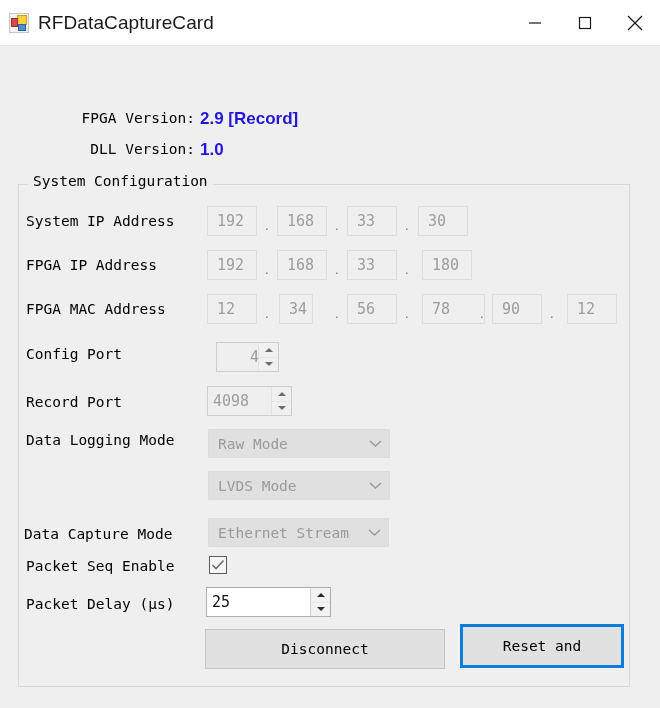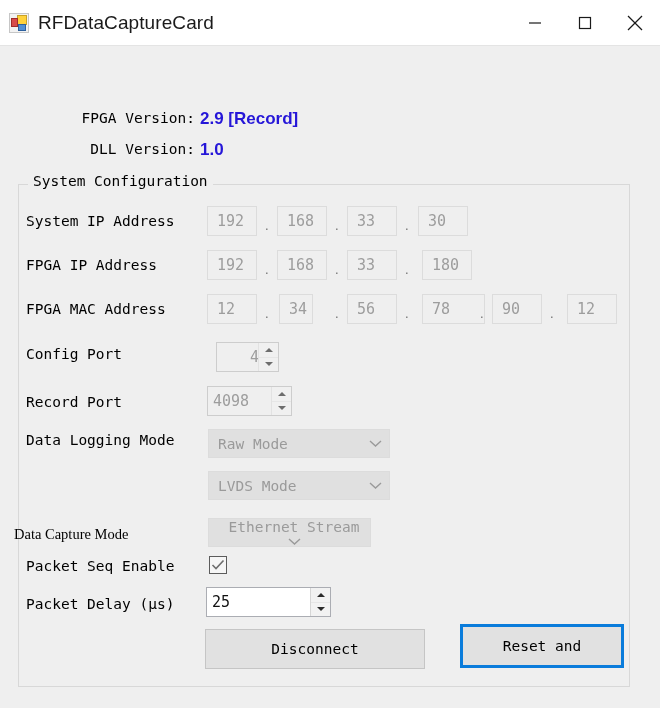--- a/index.html
+++ b/index.html
@@ -397,22 +397,22 @@
 
   <div class="combo" style="left:208px; top:425px; width:182px;">
     <span class="combo-text">LVDS Mode</span>
     <span class="combo-arrow">
       <svg width="13" height="9" viewBox="0 0 13 9">
           <polyline points="1,2 6.5,7 12,2" fill="none" stroke="#9A9A9A" stroke-width="1.4"></polyline>
         </svg>
     </span>
   </div>
 
-  <div class="field-label" style="left:14px; top:480px;font-family:Liberation Serif, serif;">Data Capture Mode</div>
-  <div class="combo" style="left:208px; top:472px; width:163px;flex-direction:column;">
+  <div class="field-label" style="left:24px; top:480px;">Data Capture Mode</div>
+  <div class="combo" style="left:208px; top:472px; width:181px;">
     <span class="combo-text">Ethernet Stream</span>
     <span class="combo-arrow">
       <svg width="13" height="9" viewBox="0 0 13 9">
           <polyline points="1,2 6.5,7 12,2" fill="none" stroke="#9A9A9A" stroke-width="1.4"></polyline>
         </svg>
     </span>
   </div>
 
   <div class="field-label" style="left:26px; top:512px;">Packet Seq Enable</div>
   <div class="checkbox" style="left:209px; top:510px;">
@@ -427,16 +427,16 @@
     <div class="spin-btns">
       <div class="spin-up">
           <span class="tri tri-up"></span>
         </div>
       <div class="spin-dn">
           <span class="tri tri-dn"></span>
         </div>
     </div>
   </div>
 
-  <div class="btn" style="left:205px; top:583px; width:220px; height:40px;">Disconnect</div>
+  <div class="btn" style="left:205px; top:583px; width:240px; height:40px;">Disconnect</div>
   <div class="btn focused" style="left:460px; top:578px; width:164px; height:44px;">Reset and</div>
 
 </div>
 
 </body></html>

